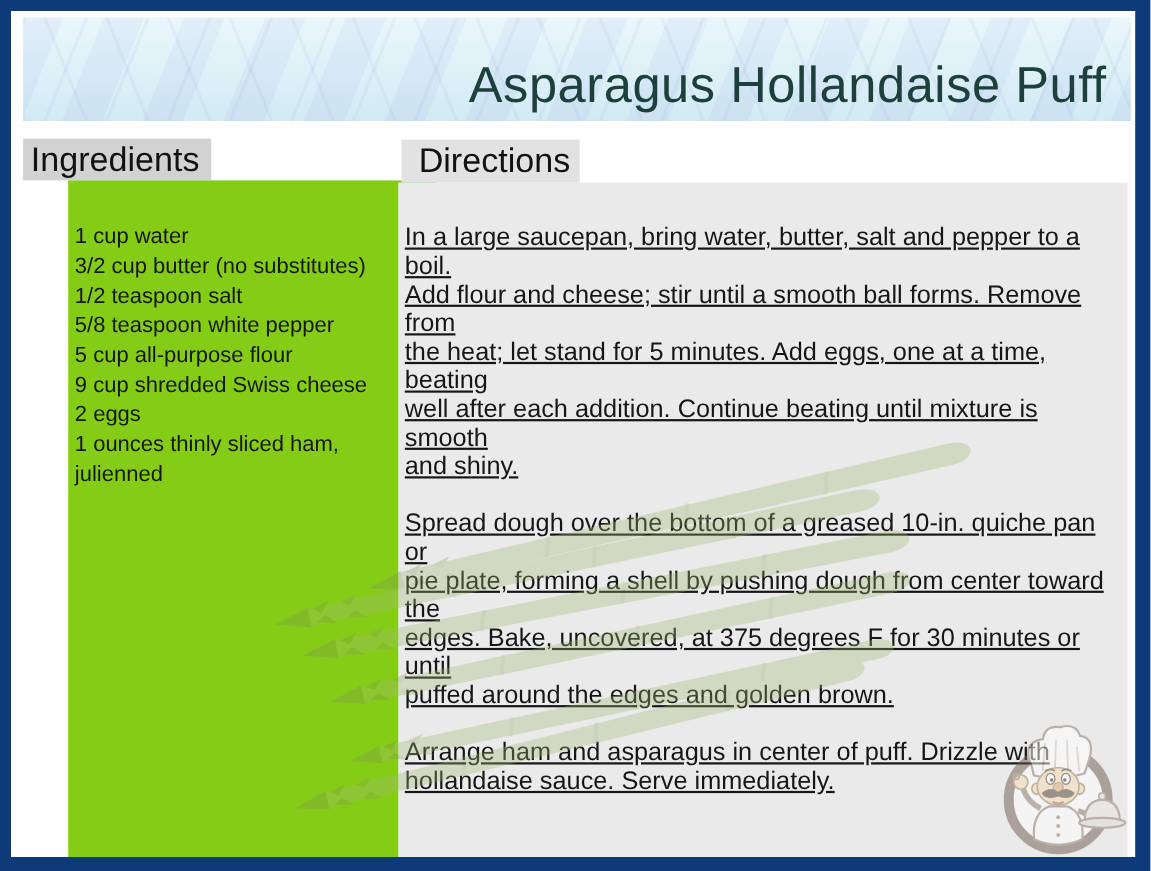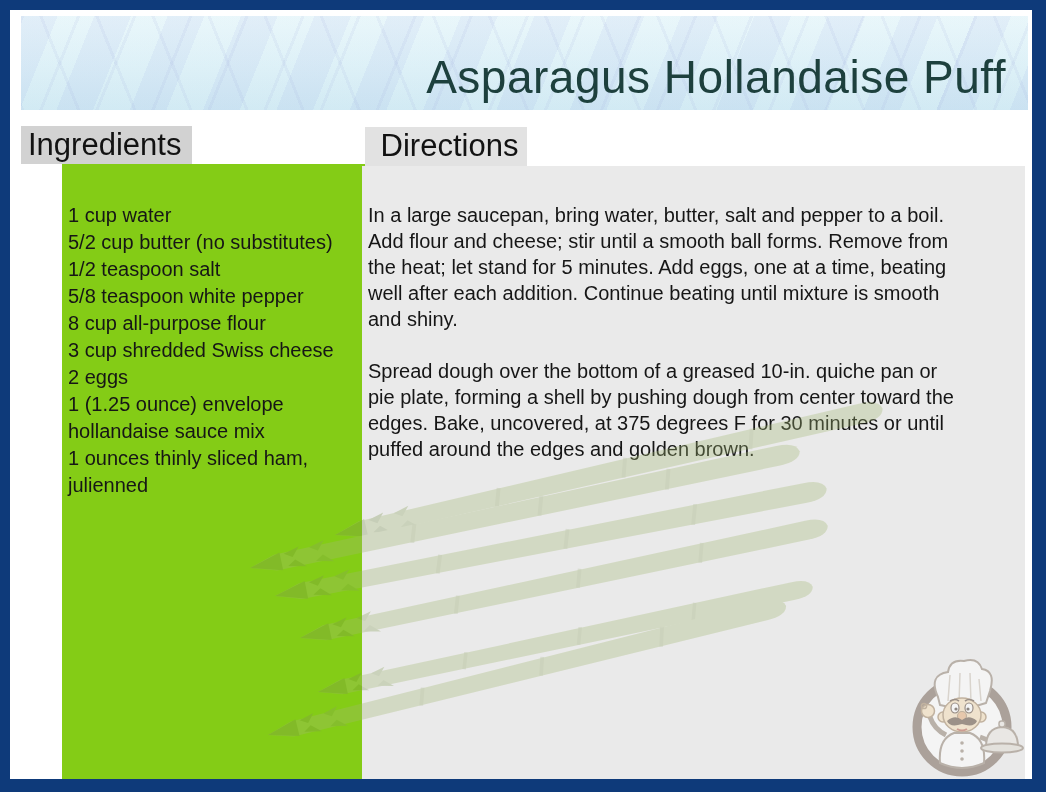--- a/index.html
+++ b/index.html
@@ -79,22 +79,23 @@
 
   .dir-panel {
     position: absolute;
     left: 352px; top: 156px;
     width: 663px; height: 614px;
     background: #eaeaea;
   }
   .dir-body {
     padding: 36px 0 0 6px;
     width: 655px;
-    font-size: 20px;
+    font-size: 23px;
     color: #161616;
+    text-decoration: underline;
   }
   .dir-body p {
     margin: 0 0 26px 0;
     line-height: 26px;
     white-space: pre-line;
   }
 
   
   .asparagus-watermark {
     position: absolute;
@@ -121,45 +122,46 @@
   <div class="header-band">
     <h1>Asparagus Hollandaise Puff</h1>
   </div>
 
   <div class="heading-box ing-heading">
     <h2>Ingredients</h2>
   </div>
   <div class="ing-panel">
     <div class="ing-list">
         <div>1 cup water</div>
-        <div>5/2 cup butter (no substitutes)</div>
+        <div>3/2 cup butter (no substitutes)</div>
         <div>1/2 teaspoon salt</div>
         <div>5/8 teaspoon white pepper</div>
-        <div>8 cup all-purpose flour</div>
-        <div>3 cup shredded Swiss cheese</div>
+        <div>5 cup all-purpose flour</div>
+        <div>9 cup shredded Swiss cheese</div>
         <div>2 eggs</div>
-        <div>1 (1.25 ounce) envelope hollandaise sauce mix</div>
         <div>1 ounces thinly sliced ham, julienned</div>
       </div>
   </div>
 
   <div class="heading-box dir-heading">
     <h2>Directions</h2>
   </div>
   <div class="dir-panel">
     <div class="dir-body">
         <p>In a large saucepan, bring water, butter, salt and pepper to a boil.
 Add flour and cheese; stir until a smooth ball forms. Remove from
 the heat; let stand for 5 minutes. Add eggs, one at a time, beating
 well after each addition. Continue beating until mixture is smooth
 and shiny.</p>
         <p>Spread dough over the bottom of a greased 10-in. quiche pan or
 pie plate, forming a shell by pushing dough from center toward the
 edges. Bake, uncovered, at 375 degrees F for 30 minutes or until
 puffed around the edges and golden brown.</p>
+        <p>Arrange ham and asparagus in center of puff. Drizzle with
+hollandaise sauce. Serve immediately.</p>
       </div>
   </div>
 
   <svg class="asparagus-watermark" viewBox="0 0 760 380" xmlns="http://www.w3.org/2000/svg">
     <defs>
       <g id="spear">
         <path d="M0 0 L26 -8 L540 -10 Q560 -10 562 0 Q560 10 540 10 L26 8 Z" fill="#a3b873"></path>
         <path d="M0 0 L32 -9 L32 9 Z" fill="#7e9550"></path>
         <path d="M36 -7 L52 -11 L44 -2 Z" fill="#7e9550"></path>
         <path d="M38 6 L56 10 L46 1 Z" fill="#7e9550"></path>

